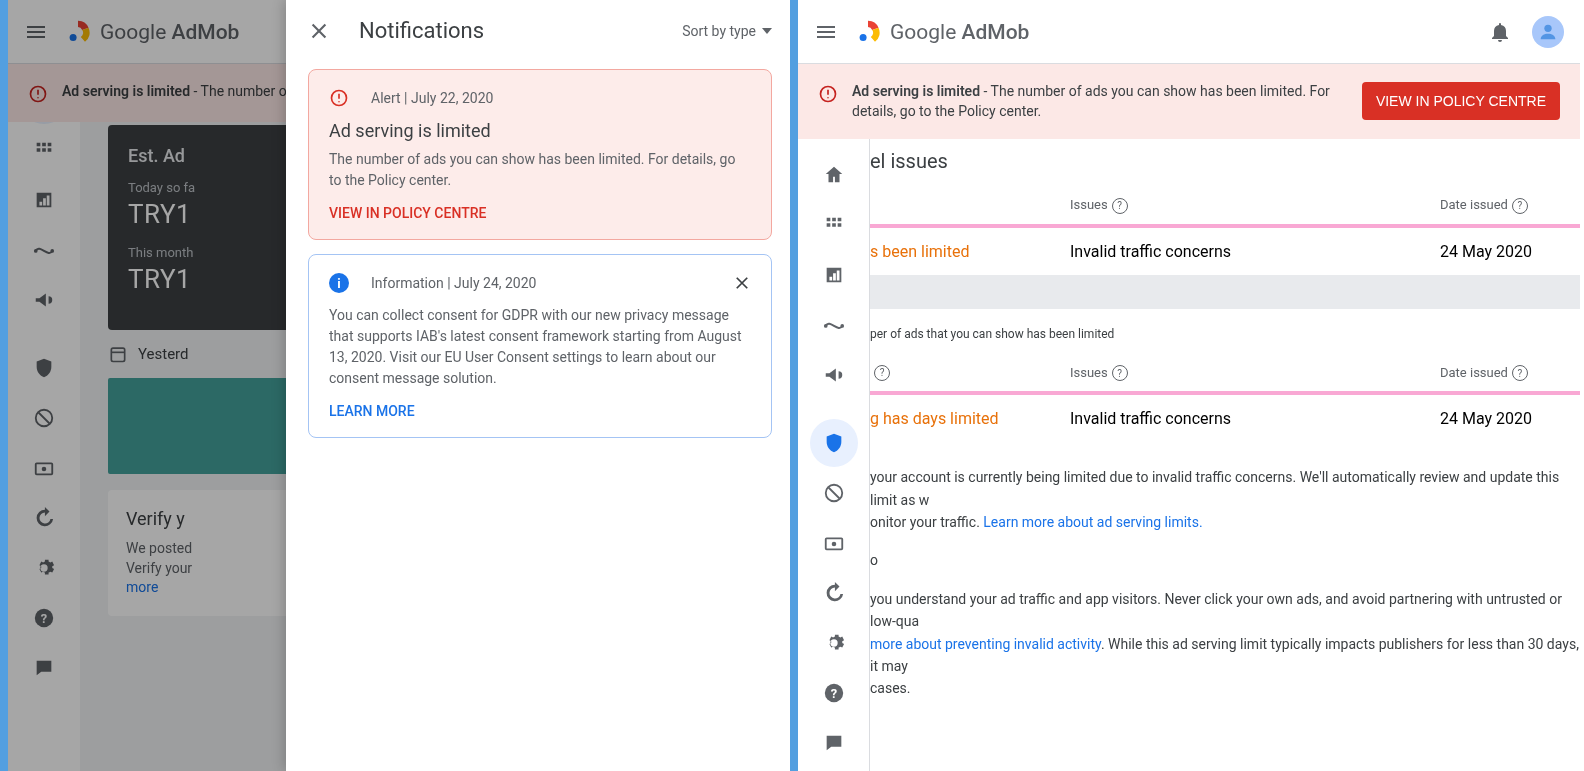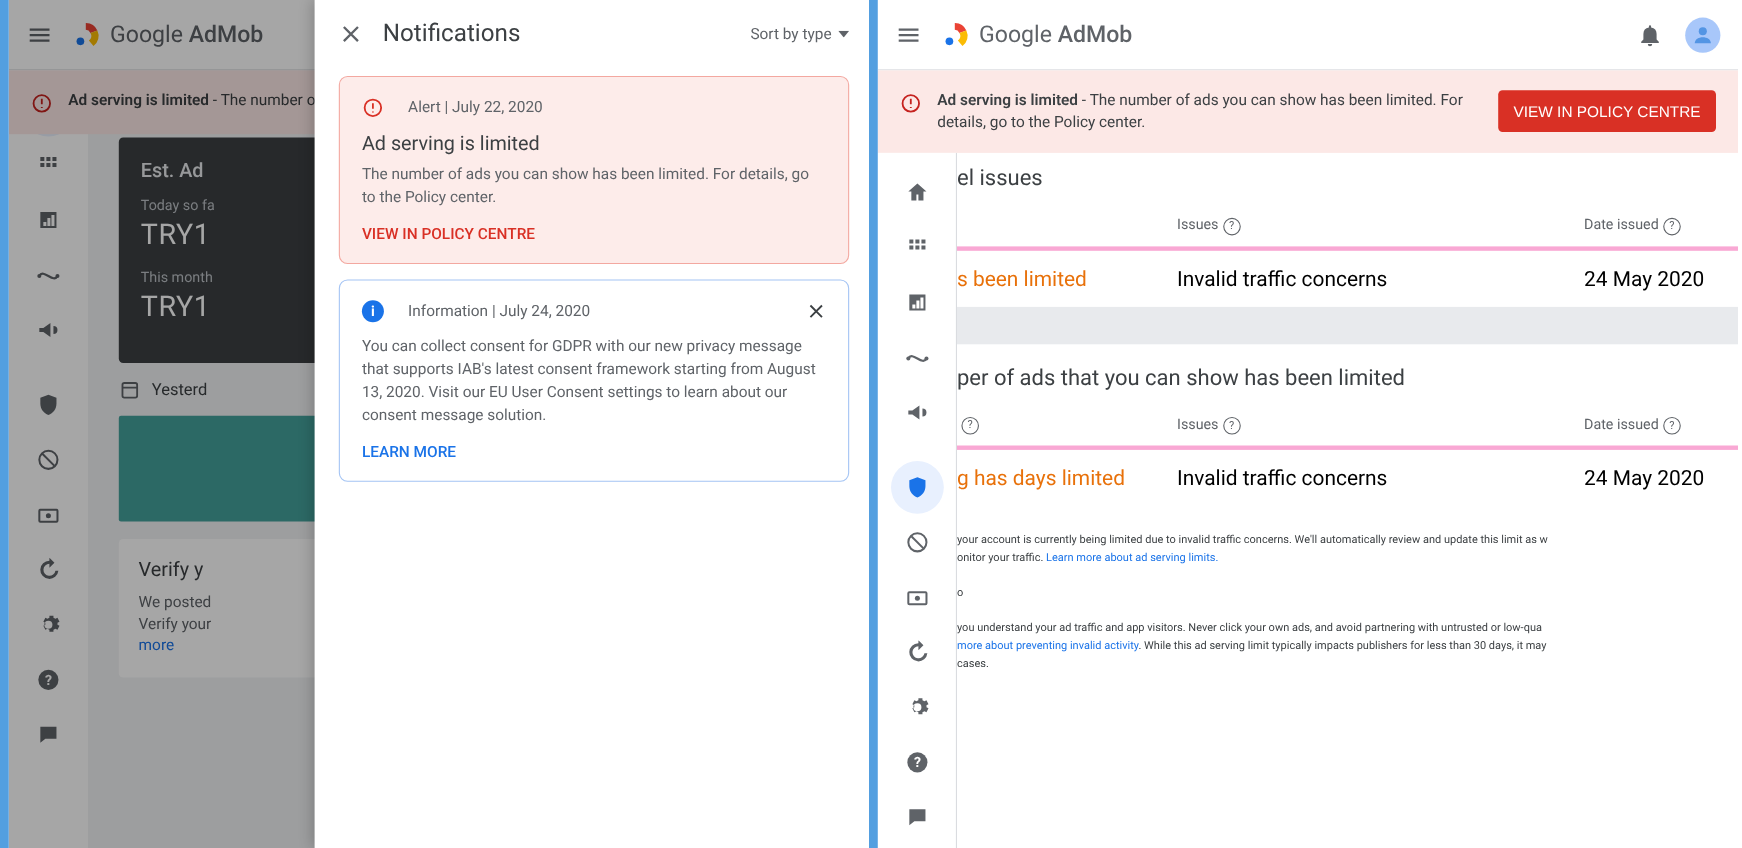--- a/index.html
+++ b/index.html
@@ -43,21 +43,21 @@
 .dark-card .value { font-size: 26px; font-weight: 400; color: #fff; margin-bottom: 16px; letter-spacing: 0.5px; }
 .yesterday-row { display: flex; align-items: center; gap: 10px; padding: 14px 0; color: #3c4043; font-size: 15px; }
 .teal-block { background: #44a19b; height: 96px; border-radius: 2px; }
 .white-card { background: #fff; padding: 18px; margin-top: 16px; border-radius: 4px; }
 .white-card h3 { font-size: 18px; color: #3c4043; font-weight: 400; margin-bottom: 10px; }
 .white-card p { font-size: 14px; color: #5f6368; line-height: 1.4; }
 .white-card .link { color: #1a73e8; cursor: pointer; }
 
 
 .notif-panel { position: absolute; top: 0; left: 278px; width: 508px; height: 771px; background: #fff; z-index: 10; box-shadow: -2px 0 12px rgba(0,0,0,0.2); display: flex; flex-direction: column; }
-.notif-head { display: flex; align-items: center; padding: 18px 22px; gap: 18px; }
+.notif-head { display: flex; align-items: center; padding: 18px 22px; gap: 29px; }
 .notif-head .close { color: #5f6368; cursor: pointer; }
 .notif-head .title { font-size: 22px; color: #3c4043; flex: 1; }
 .sort-drop { display: flex; align-items: center; gap: 6px; color: #5f6368; font-size: 14px; cursor: pointer; }
 .notif-body { padding: 8px 22px; overflow-y: auto; }
 
 .card { border-radius: 8px; padding: 18px 20px; margin-bottom: 14px; }
 .card-alert { background: #fdecea; border: 1px solid #f3a8a0; }
 .card-info { background: #fff; border: 1px solid #a4c4f4; }
 .card-meta { display: flex; align-items: center; gap: 22px; font-size: 14px; color: #5f6368; margin-bottom: 12px; }
 .card-alert .card-meta .icon { color: #d93025; }
@@ -71,26 +71,26 @@
 
 
 .right-body { display: flex; height: calc(771px - 64px - 75px); }
 .main-right { flex: 1; overflow: hidden; position: relative; }
 .page-title-r { font-size: 22px; color: #3c4043; padding: 18px 28px; }
 .section { padding: 0 0 0 0; }
 .sec-head { font-size: 20px; color: #3c4043; padding: 10px 0 14px 0; }
 .table-head { display: flex; font-size: 13px; color: #5f6368; padding: 10px 0; border-bottom: 4px solid #f9a8d4; }
 .col-issue { flex: 0 0 370px; }
 .col-date { flex: 0 0 200px; }
-.table-row { display: flex; font-size: 19px; padding: 14px 0; align-items: center; }
+.table-row { display: flex; font-size: 16px; padding: 14px 0; align-items: center; }
 .status-text { color: #e8710a; }
 .help-ico { display: inline-flex; width: 16px; height: 16px; border: 1.3px solid #5f6368; border-radius: 50%; font-size: 10px; align-items: center; justify-content: center; margin-left: 4px; color: #5f6368; }
 .gray-strip { background: #e8eaed; height: 34px; }
-.sec2-title { font-size: 20px; color: #3c4043; padding: 18px 0 14px 0; }
-.body-text { font-size: 10px; color: #3c4043; line-height: 1.6; padding-right: 0; }
+.sec2-title { font-size: 12px; color: #3c4043; padding: 18px 0 14px 0; }
+.body-text { font-size: 14px; color: #3c4043; line-height: 1.6; padding-right: 0; }
 .body-text .link { color: #1a73e8; cursor: pointer; }
 .right-scroll { overflow: hidden; margin-left: -70px; }
 
 svg { fill: currentColor; }
 </style>
 </head>
 <body>
 
 <div class="screen">
 

